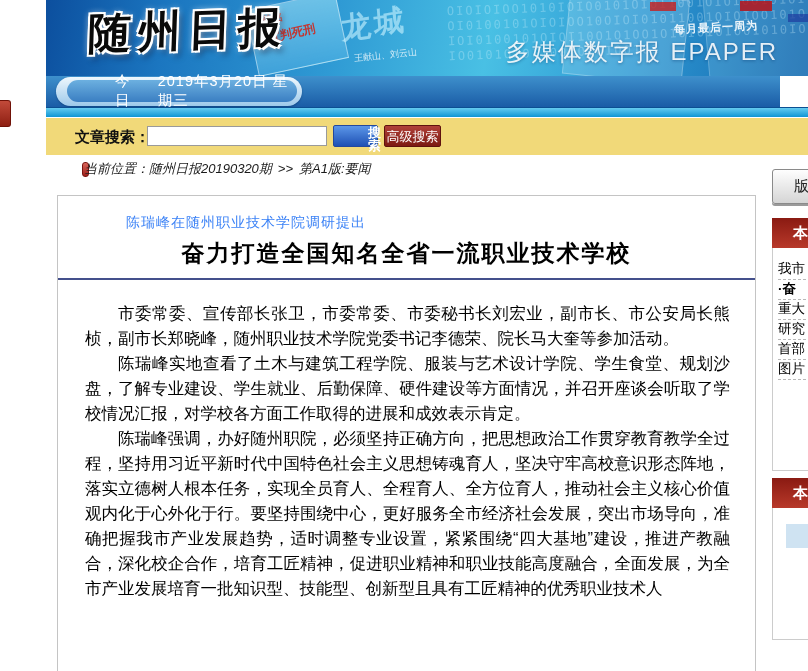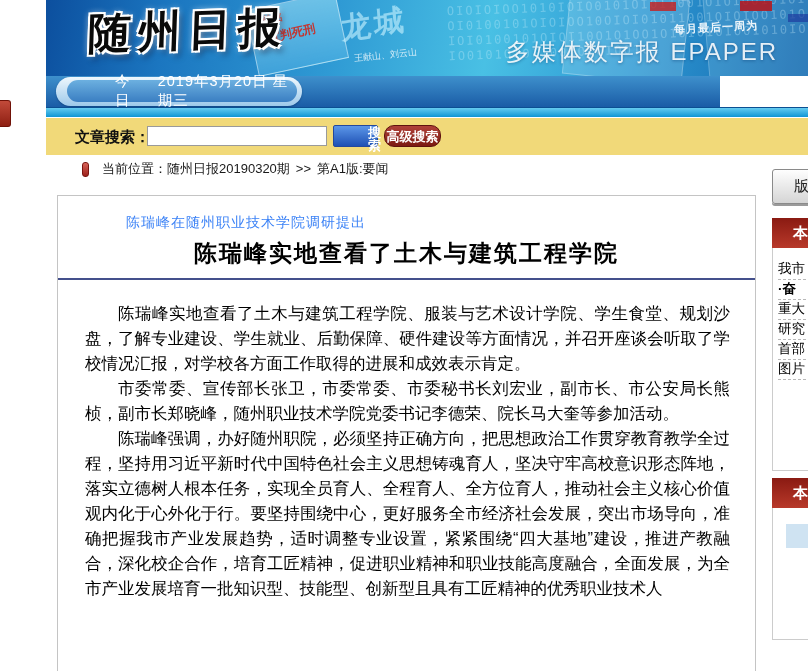--- a/index.html
+++ b/index.html
@@ -37,48 +37,48 @@
     background:rgba(210,245,255,.15); border:1px solid rgba(255,255,255,.2); }
   .redblock1 { position:absolute; left:604px; top:2px; width:26px; height:9px; background:rgba(200,30,30,.8); }
   .redblock2 { position:absolute; left:694px; top:1px; width:32px; height:10px; background:rgba(185,20,25,.85); }
   .redblock3 { position:absolute; left:742px; top:14px; width:40px; height:8px; background:rgba(30,60,160,.7); }
   .logo { position:absolute; left:42px; top:2px; font-size:43px; font-weight:900;
     letter-spacing:7px; color:#0a0a0a; transform:rotate(-2deg) skewX(-4deg);
     text-shadow:-2px -2px 0 #fff, 2px -2px 0 #fff, -2px 2px 0 #fff, 2px 2px 0 #fff,
       0 0 7px rgba(255,255,255,.95), 4px 5px 6px rgba(0,10,40,.55); }
   .epaper { position:absolute; right:30px; top:36px; font-size:24px; letter-spacing:2px;
     color:rgba(255,255,255,.88); text-shadow:0 1px 3px rgba(0,40,90,.4); }
-  .band2 { position:absolute; left:0; top:76px; width:674px; height:31px;
+  .band2 { position:absolute; left:0; top:76px; width:734px; height:31px;
     background:linear-gradient(180deg,#3e90cc,#1a5ca6); }
   .date-pill { position:absolute; left:10px; top:1px; width:246px; height:29px; border-radius:15px;
     background:linear-gradient(180deg,#eef7fd,#9dc9ea); box-shadow:0 1px 2px rgba(0,30,70,.35); }
   .date-pill-inner { position:absolute; left:11px; top:3px; width:230px; height:22px; border-radius:11px;
     background:linear-gradient(180deg,#6cb0e0,#3a7ec2); display:flex; align-items:center;
     padding-left:48px; gap:16px; color:#fff; font-size:14.5px; letter-spacing:1px; }
   .band3 { position:absolute; left:0; top:107px; width:762px; height:10px;
     border-top:1px solid #0b4f92; background:linear-gradient(180deg,#66ccf0,#0f95d4); }
 
   
   .searchbar { position:absolute; left:46px; top:118px; width:790px; height:37px; background:#f1d979; }
   .search-label { position:absolute; left:29px; top:10px; font-size:15px; font-weight:bold; color:#111; }
   .search-input { position:absolute; left:101px; top:8px; width:180px; height:20px;
     border:1px solid #9a9a9a; background:#fff; font-size:13px; padding:0 4px; }
   .btn-search { position:absolute; left:287px; top:7px; width:45px; height:22px;
     background:linear-gradient(180deg,#5b96e8,#1e50b4); border:1px solid #24489c; border-radius:2px;
     color:#fff; font-size:13px; font-weight:bold; cursor:pointer; line-height:1;padding-left:34px; }
   .btn-adv { position:absolute; left:338px; top:7px; width:57px; height:22px;
-    background:linear-gradient(180deg,#b04038,#7c1a12); border:1px solid #5f120e; border-radius:10px;
-    color:#fff; font-size:13px; font-weight:bold; cursor:pointer; line-height:1; }
+    background:linear-gradient(180deg,#b04038,#7c1a12); border:1px solid #5f120e; border-radius:2px;
+    color:#fff; font-size:13px; font-weight:normal; cursor:pointer; line-height:1; }
 
   
   .breadcrumb { position:absolute; left:0; top:158px; width:760px; height:22px;
     font-size:13px; color:#1a1a1a; line-height:22px; }
   .bc-icon { position:absolute; left:82px; top:4px; width:7px; height:15px; border-radius:3px;
     background:linear-gradient(180deg,#d8645a,#9c201a); border:1px solid #7a1510; }
-  .bc-text { position:absolute; left:102px; top:0; white-space:nowrap; }
+  .bc-text { position:absolute; left:84px; top:0; white-space:nowrap;font-style:italic; }
   .bc-text a { color:#1a1a1a; text-decoration:none; }
   .bc-sep { margin:0 6px; }
 
   
   .article-box { position:absolute; left:57px; top:195px; width:699px; height:500px;
     background:#fff; border:1px solid #c4c4c4; }
   .kicker { position:absolute; left:28px; top:18px; font-size:14px; color:#3b82f6; letter-spacing:1px;margin-left:40px; }
   .headline { position:absolute; left:0; top:42px; width:100%; text-align:center;
     font-family:"Liberation Serif", serif; font-size:23px; font-weight:bold; color:#000; letter-spacing:2px; }
   .rule { position:absolute; left:0; top:82px; width:100%; height:2px; background:#44508c; }
@@ -149,25 +149,25 @@
     <button class="btn-adv">高级搜索</button>
   </div>
 
   <div class="breadcrumb">
     <span class="bc-icon"></span>
     <span class="bc-text"><span>当前位置：</span><a href="#">随州日报20190320期</a><span class="bc-sep">&gt;&gt;</span><a href="#">第A1版:要闻</a></span>
   </div>
 
   <main class="article-box">
     <div class="kicker">陈瑞峰在随州职业技术学院调研提出</div>
-    <h1 class="headline">陈瑞峰实地查看了土木与建筑工程学院</h1>
+    <h1 class="headline">奋力打造全国知名全省一流职业技术学校</h1>
     <div class="rule"></div>
     <div class="article-body">
+      <p>市委常委、宣传部长张卫，市委常委、市委秘书长刘宏业，副市长、市公安局长熊桢，副市长郑晓峰，随州职业技术学院党委书记李德荣、院长马大奎等参加活动。</p>
       <p>陈瑞峰实地查看了土木与建筑工程学院、服装与艺术设计学院、学生食堂、规划沙盘，了解专业建设、学生就业、后勤保障、硬件建设等方面情况，并召开座谈会听取了学校情况汇报，对学校各方面工作取得的进展和成效表示肯定。</p>
-      <p>市委常委、宣传部长张卫，市委常委、市委秘书长刘宏业，副市长、市公安局长熊桢，副市长郑晓峰，随州职业技术学院党委书记李德荣、院长马大奎等参加活动。</p>
       <p>陈瑞峰强调，办好随州职院，必须坚持正确方向，把思想政治工作贯穿教育教学全过程，坚持用习近平新时代中国特色社会主义思想铸魂育人，坚决守牢高校意识形态阵地，落实立德树人根本任务，实现全员育人、全程育人、全方位育人，推动社会主义核心价值观内化于心外化于行。要坚持围绕中心，更好服务全市经济社会发展，突出市场导向，准确把握我市产业发展趋势，适时调整专业设置，紧紧围绕“四大基地”建设，推进产教融合，深化校企合作，培育工匠精神，促进职业精神和职业技能高度融合，全面发展，为全市产业发展培育一批知识型、技能型、创新型且具有工匠精神的优秀职业技术人</p>
     </div>
   </main>
 
   <aside>
     <button class="side-navbtn">版</button>
     <div class="side-head s1">本</div>
     <div class="side-list">
       <div class="side-item">我市</div>
       <div class="side-item current">·奋</div>

